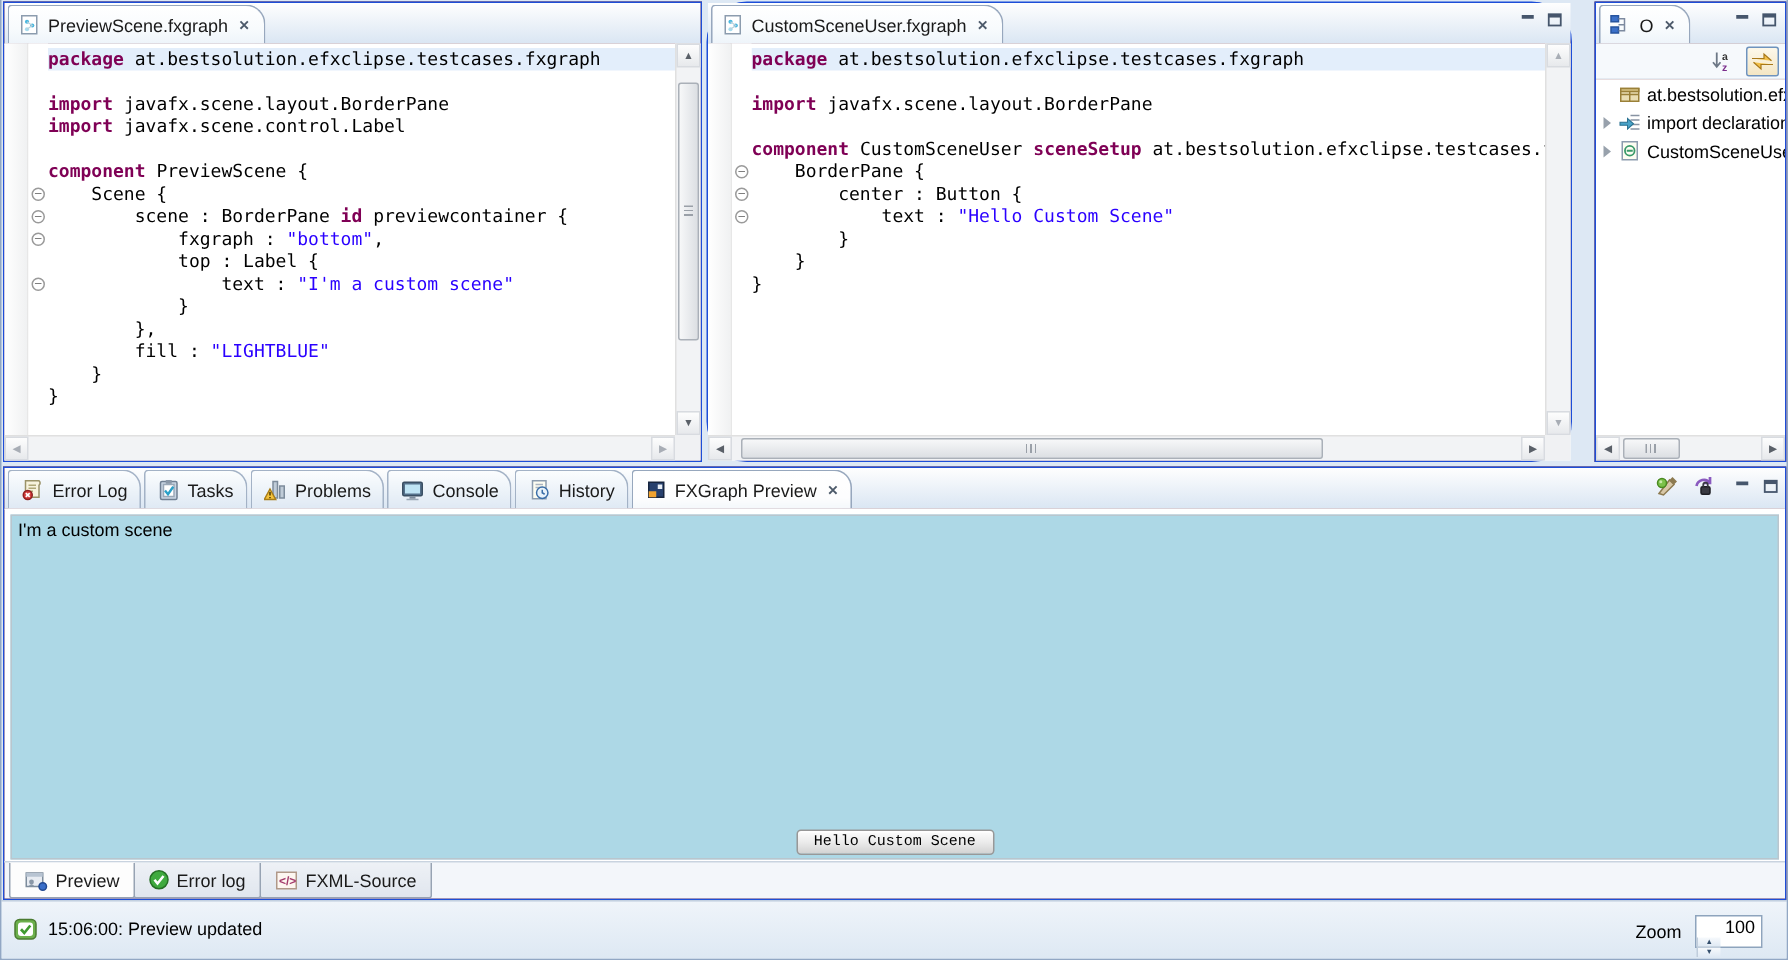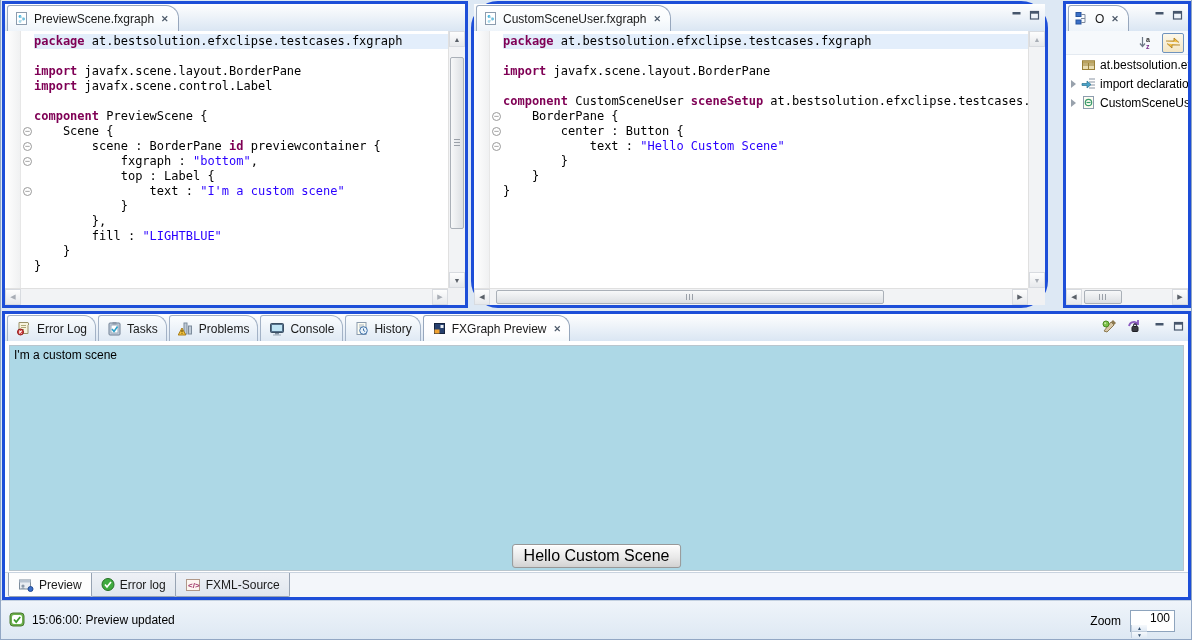--- a/index.html
+++ b/index.html
@@ -1,19 +1,19 @@
 <!DOCTYPE html>
 <html><head>
 <meta charset="utf-8">
 <style>
   html,body{margin:0;padding:0;background:#cfd8e4;}
   .workbench{position:relative;width:1192px;height:640px;background:#dde8f4;
     font-family:"Liberation Sans",sans-serif;font-size:12px;overflow:hidden;
     border-left:1px solid #92a7c4;border-right:1px solid #92a7c4;border-bottom:1px solid #92a7c4;box-sizing:border-box;}
-  .pane{position:absolute;background:#7f1d1d;border:3px solid #1d4ed8;box-sizing:border-box;}
+  .pane{position:absolute;background:#7f1d1d;border:1px solid #1d4ed8;box-sizing:border-box;}
   #editor1{left:1px;top:1px;width:466px;height:307px;}
   #editor2{left:470px;top:1px;width:577px;height:307px;border-radius:27px;}
   #outline{left:1062px;top:1px;width:128px;height:307px;}
   #bottomview{left:1px;top:311px;width:1189px;height:289px;}
   
   .thead{position:relative;height:27px;background:linear-gradient(#fefefe,#dae6f3);
     border-bottom:1px solid #b7c4d6;display:flex;align-items:flex-end;}
   .ctab{height:26px;box-sizing:border-box;display:flex;align-items:center;gap:5px;
     padding:0 9px 0 6px;margin-left:2px;
     background:linear-gradient(#ffffff,#f8fbfd 60%,#eef4fa);
@@ -72,30 +72,30 @@
   
   .vtab{height:26px;box-sizing:border-box;display:flex;align-items:center;gap:5px;padding:0 8px;margin-left:2px;
     background:linear-gradient(#fbfdfe,#dfe9f4);border:1px solid #a3b2c6;border-bottom:none;border-radius:3px 12px 0 0;color:#1a1a1a;}
   .vtab.active{background:linear-gradient(#ffffff,#fdfdfe 70%,#f4f8fb);border-color:#97a7bd;}
   .viewtools{position:absolute;right:4px;top:4px;display:flex;gap:8px;align-items:center;}
   .bcontent{position:absolute;left:0;top:27px;right:0;bottom:24px;background:#fff;padding:4px 4px 2px 4px;box-sizing:border-box;}
   .scene{width:100%;height:100%;position:relative;border:1px solid #b9c6ce;box-sizing:border-box;}
   .scene-label{position:absolute;left:4px;top:2px;color:#000;}
   .fx-btn{position:absolute;left:50%;bottom:2px;transform:translateX(-50%);
     background:linear-gradient(#fdfdfd,#e9e9e9 55%,#d2d2d2);border:1px solid #989898;border-radius:3px;
-    padding:2px 11px;font-size:16px;color:#000;box-shadow:inset 0 1px 0 #ffffff;white-space:nowrap;}
+    padding:2px 11px;font-size:10px;color:#000;box-shadow:inset 0 1px 0 #ffffff;white-space:nowrap;font-family:Liberation Mono, monospace;}
   .innertabs{position:absolute;left:0;bottom:0;right:0;height:24px;background:#f3f6fa;
     border-top:1px solid #c9d3df;display:flex;align-items:stretch;padding-left:3px;}
   .itab{display:flex;align-items:center;gap:5px;padding:0 9px;border:1px solid #97a3b3;border-top:none;
     border-radius:0 0 2px 2px;background:linear-gradient(#eef1f6,#e0e6ee);margin-right:-1px;color:#1a1a1a;}
   .itab.active{background:#fdfdfd;position:relative;z-index:2;}
   
   #statusbar{position:absolute;left:0;top:600px;width:1192px;height:40px;
     border-top:1px solid #c3d0e0;background:linear-gradient(#eff4fa,#dde8f3);box-sizing:border-box;}
-  .smsg{position:absolute;left:8px;top:11px;display:flex;align-items:center;gap:7px;color:#000;}
+  .smsg{position:absolute;left:8px;top:11px;display:flex;gap:7px;color:#000;}
   .zoomwrap{position:absolute;right:18px;top:9px;display:flex;align-items:center;gap:9px;color:#000;}
   .spin{display:flex;width:45px;height:22px;border:1px solid #8ea4bd;background:#fff;box-sizing:border-box;flex-direction:column;}
   .spin-val{flex:1;display:flex;align-items:center;justify-content:flex-end;padding-right:4px;}
   .spin-btns{width:15px;border-left:1px solid #c0cddc;display:flex;flex-direction:column;}
   .spin-b{flex:1;display:flex;align-items:center;justify-content:center;font-size:5px;color:#35506e;
     background:linear-gradient(#f6f9fc,#dfe9f4);}
   .spin-b.up{border-bottom:1px solid #c0cddc;}
 </style>
 </head>
 <body>

